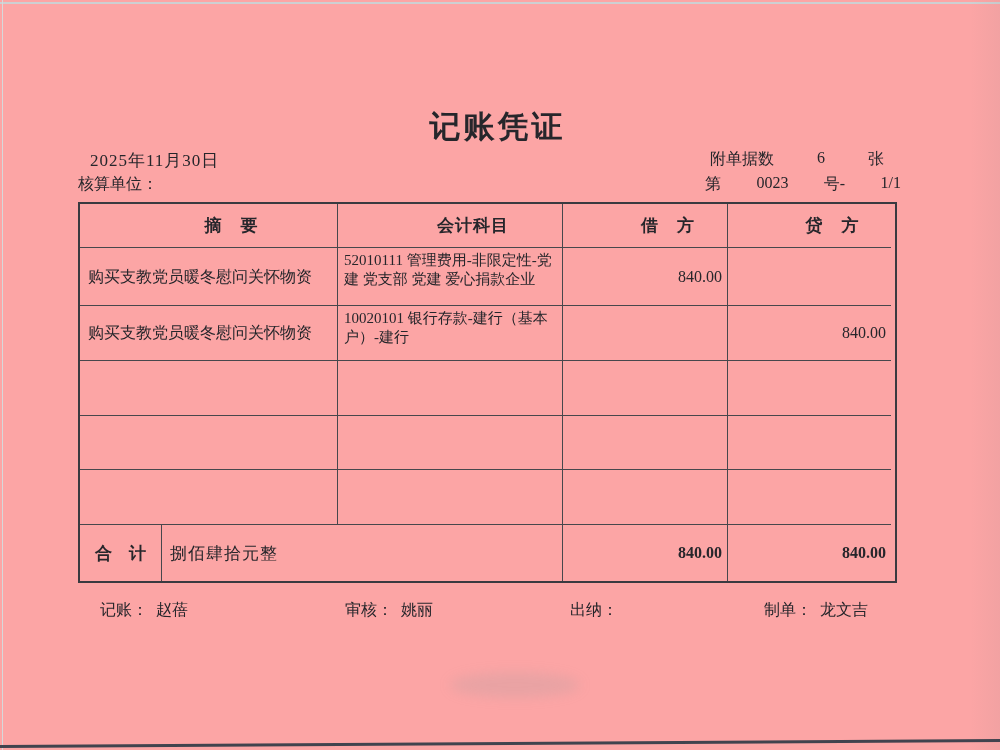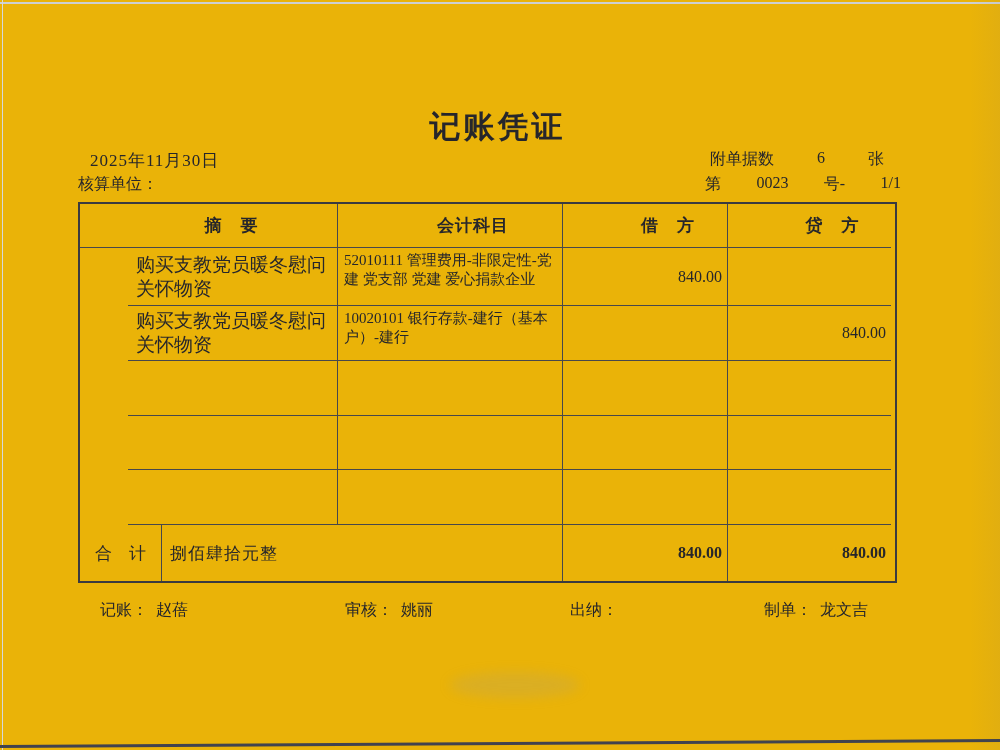--- a/index.html
+++ b/index.html
@@ -2,21 +2,21 @@
 <html><head>
 <meta charset="utf-8">
 <style>
   html,body{margin:0;padding:0;}
   body{
     width:1000px;height:750px;position:relative;overflow:hidden;
     background:#fdfdfd;
     font-family:"Liberation Serif","DejaVu Serif",serif;
     color:#26262b;
   }
-  .scan{position:absolute;inset:0;background:#eab308;}
+  .scan{position:absolute;inset:0;background:#fca5a5;}
   
   .edge-top{position:absolute;top:2px;left:0;width:100%;height:2px;background:#cdd0d2;}
   .edge-left{position:absolute;top:0;left:2px;width:1px;height:100%;background:#d6d8da;}
   .edge-bottom{position:absolute;top:742px;left:-6px;width:1012px;height:3px;background:#41434e;transform:rotate(-0.35deg);}
   .ghost-smudge{position:absolute;top:672px;left:450px;width:130px;height:26px;border-radius:50%;
     background:rgba(150,153,158,0.18);filter:blur(6px);}
   .edge-right{position:absolute;top:0;right:0;width:30px;height:100%;
     background:linear-gradient(to right,rgba(0,0,0,0),rgba(110,115,120,0.07));}
 
   .voucher{position:absolute;left:78px;top:100px;width:815px;}
@@ -44,25 +44,25 @@
   .trow > div{border-right:1px solid #47474c;border-bottom:1px solid #47474c;box-sizing:border-box;overflow:hidden;}
   .trow > div:last-child{border-right:none;}
   .trow.total-row{grid-template-columns:82px 401px 165px 163px;}
   .trow.total-row > div{border-bottom:none;}
 
   .h-cell{display:flex;align-items:center;justify-content:center;
     font-size:17px;font-weight:bold;height:44px;letter-spacing:1px;padding-left:46px;}
   .r1 > div{height:58px;} .r2 > div{height:55px;} .r3 > div{height:55px;}
   .r4 > div{height:54px;} .r5 > div{height:55px;} .total-row > div{height:56px;}
 
-  .c-summary{display:flex;align-items:center;padding:0 8px;font-size:19px;line-height:1.25;margin-left:48px;}
+  .c-summary{display:flex;align-items:center;padding:0 8px;font-size:16px;line-height:1.25;}
   .c-account{padding:3px 6px;font-size:15px;line-height:1.28;}
   .c-amount{display:flex;align-items:center;justify-content:flex-end;padding-right:5px;font-size:16px;}
 
-  .t-label{display:flex;align-items:center;justify-content:center;font-weight:normal;font-size:17px;}
+  .t-label{display:flex;align-items:center;justify-content:center;font-weight:bold;font-size:17px;}
   .t-words{display:flex;align-items:center;padding:0 8px;font-weight:normal;font-size:17px;letter-spacing:1px;}
   .t-amount{display:flex;align-items:center;justify-content:flex-end;padding-right:5px;
     font-size:16px;font-weight:bold;}
 
   .signatures{position:absolute;top:500px;left:0;width:815px;height:24px;font-size:16px;}
   .sig{position:absolute;display:flex;gap:8px;white-space:nowrap;}
   .sig-bookkeeper{left:22px;} .sig-reviewer{left:267px;} .sig-cashier{left:492px;} .sig-preparer{left:686px;}
 </style>
 </head>
 <body>

